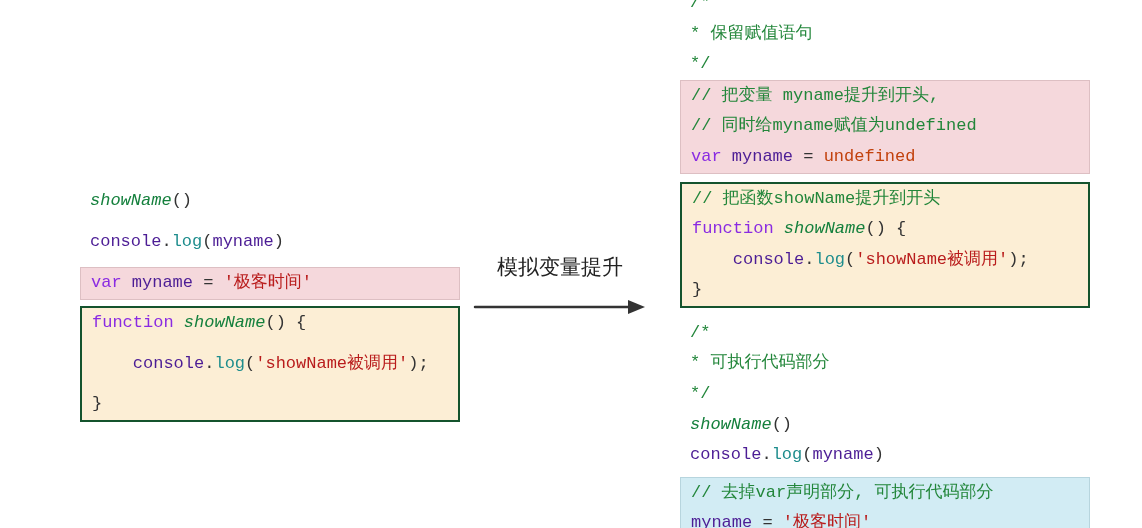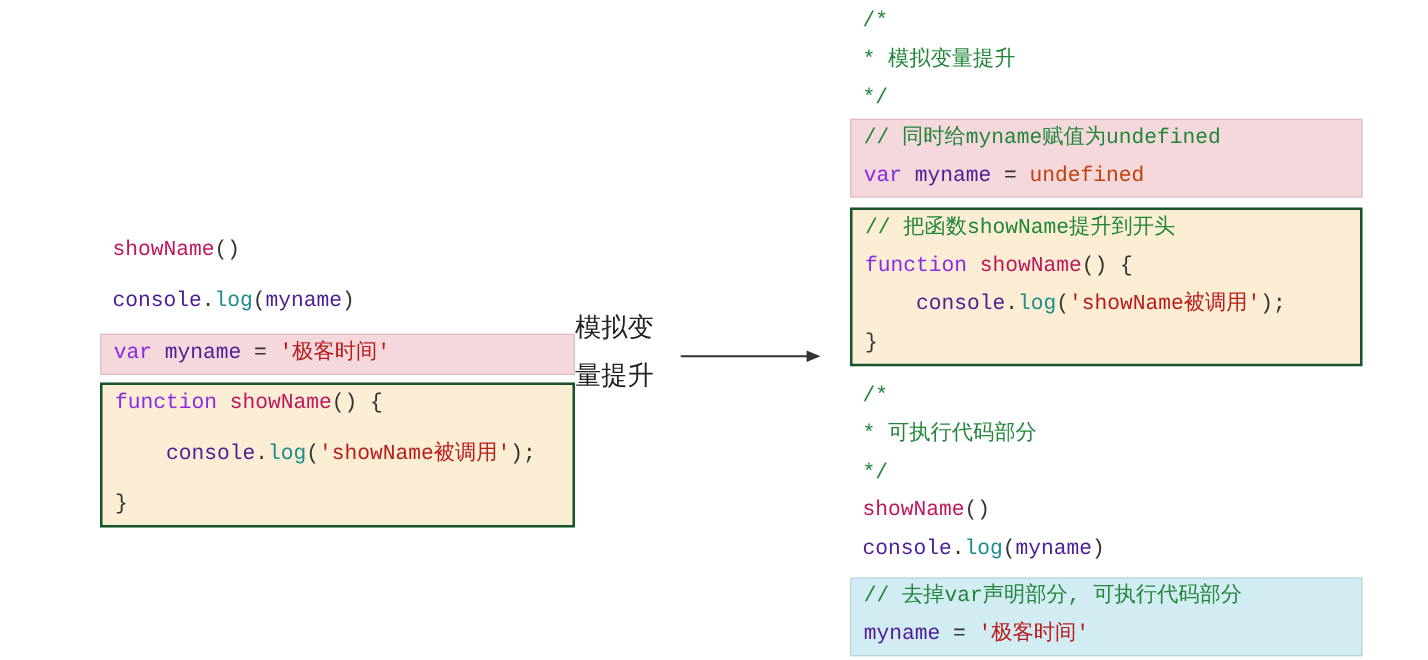--- a/index.html
+++ b/index.html
@@ -20,21 +20,21 @@
       padding: 20px 0;
     }
     .left-panel {
       width: 380px;
       margin-left: 80px;
       padding-top: 80px;
     }
     .arrow-section {
       width: 200px;
       display: flex;
-      flex-direction: row;
+      flex-direction: column;
       align-items: center;
       justify-content: center;
       margin-top: 42px;
     }
     .right-panel {
       width: 410px;
       margin-left: 20px;
     }
     .code-line {
       white-space: pre;
@@ -48,21 +48,21 @@
     .hl-orange {
       background: #fceed5;
       border: 2px solid #14532d;
     }
     .hl-blue {
       background: #d2ecf4;
       border: 1px solid #b7d5de;
     }
     .kw-purple { color: #8a2be2; font-family: Liberation Mono, monospace; }
     .name-id { color: #4c1d95; }
-    .call-teal { color: #be185d; }
+    .call-teal { color: #15803d; font-style: italic; }
     .prop-teal { color: #1e8d8d; }
     .str-red { color: #b91c1c; }
     .num-blue { color: #c2410c; }
     .cmt-green { color: #22863a; }
     .punct { color: #333; }
     .gap { height: 10px; }
     .arrow-label {
       font-family: "PingFang SC", "Microsoft YaHei", sans-serif;
       font-size: 21px;
       color: #222;
@@ -97,24 +97,25 @@
   <div class="arrow-section">
     <div class="arrow-label">模拟变量提升</div>
     <svg class="arrow" width="180" height="30" viewBox="0 0 180 30">
       <line x1="5" y1="15" x2="160" y2="15" stroke="#333" stroke-width="2.5" stroke-linecap="round"></line>
       <polygon points="158,8 175,15 158,22" fill="#333"></polygon>
     </svg>
   </div>
 
   <div class="right-panel">
     <div class="code-line plain-line cmt-green">/*</div>
-    <div class="code-line plain-line cmt-green">* 模拟变量提升</div>
+    <div class="code-line plain-line cmt-green">* 保留赋值语句</div>
     <div class="code-line plain-line cmt-green">*/</div>
 
     <div class="block hl-pink">
+      <div class="code-line cmt-green">// 把变量 myname提升到开头,</div>
       <div class="code-line cmt-green">// 同时给myname赋值为undefined</div>
       <div class="code-line"><span class="kw-purple">var</span><span class="name-id"> myname </span><span class="punct">= </span><span class="num-blue">undefined</span></div>
     </div>
 
     <div style="height:8px"></div>
 
     <div class="block hl-orange">
       <div class="code-line cmt-green">// 把函数showName提升到开头</div>
       <div class="code-line"><span class="kw-purple">function</span><span class="call-teal"> showName</span><span class="punct">()</span><span class="punct"> {</span></div>
       <div class="code-line"><span>    </span><span class="name-id">console</span><span class="punct">.</span><span class="prop-teal">log</span><span class="punct">(</span><span class="str-red">'showName被调用'</span><span class="punct">);</span></div>

